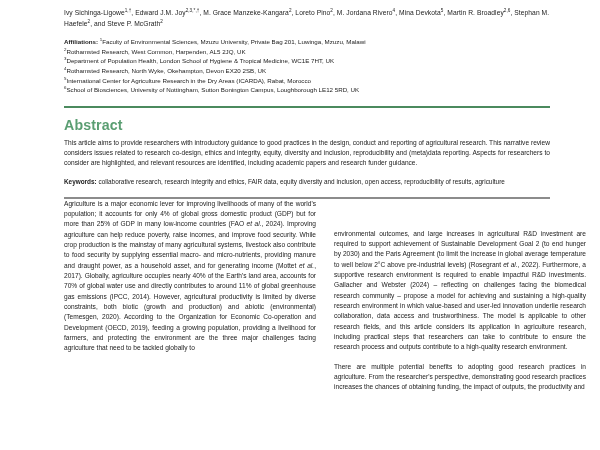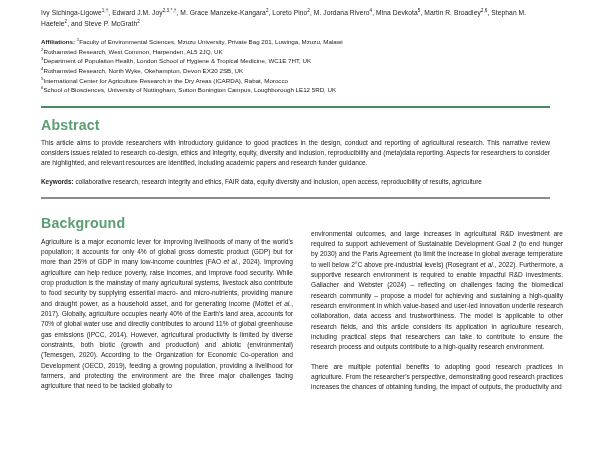--- a/index.html
+++ b/index.html
@@ -12,21 +12,21 @@
     background: #ffffff;
     font-family: "Liberation Sans", sans-serif;
     color: #231f20;
     overflow: hidden;
   }
   .page {
     position: relative;
     width: 588px;
     height: 450px;
     box-sizing: border-box;
-    padding: 8px 38px 0 41px;
+    padding: 8px 38px 0 64px;
   }
 
   
   .authors {
     font-size: 6.7px;
     line-height: 10.6px;
     color: #1b1b1b;
     margin: 0;
     text-align: left;
     letter-spacing: 0.01em;
@@ -154,21 +154,20 @@
   <h2 class="sec-heading">Abstract</h2>
   <p class="abstract-body">This article aims to provide researchers with introductory guidance to good practices in the design, conduct and reporting of agricultural research. This narrative review considers issues related to research co-design, ethics and integrity, equity, diversity and inclusion, reproducibility and (meta)data reporting. Aspects for researchers to consider are highlighted, and relevant resources are identified, including academic papers and research funder guidance.</p>
   <p class="keywords">
     <b id="kw-label">Keywords: </b><span id="kw-value">collaborative research, research integrity and ethics, FAIR data, equity diversity and inclusion, open access, reproducibility of results, agriculture</span>
   </p>
 
   <div class="rule-gray"></div>
 
   <div class="columns">
     <div class="col col-left clip">
-      <h2 class="sec-heading bg-heading">Background</h2>
       <div id="left-col-text">
           <p>Agriculture is a major economic lever for improving livelihoods of many of the world's population; it accounts for only 4% of global gross domestic product (GDP) but for more than 25% of GDP in many low-income countries (FAO <i>et al.</i>, 2024). Improving agriculture can help reduce poverty, raise incomes, and improve food security. While crop production is the mainstay of many agricultural systems, livestock also contribute to food security by supplying essential macro- and micro-nutrients, providing manure and draught power, as a household asset, and for generating income (Mottet <i>et al.</i>, 2017). Globally, agriculture occupies nearly 40% of the Earth's land area, accounts for 70% of global water use and directly contributes to around 11% of global greenhouse gas emissions (IPCC, 2014). However, agricultural productivity is limited by diverse constraints, both biotic (growth and production) and abiotic (environmental) (Temesgen, 2020). According to the Organization for Economic Co-operation and Development (OECD, 2019), feeding a growing population, providing a livelihood for farmers, and protecting the environment are the three major challenges facing agriculture that need to be tackled globally to</p>
         </div>
     </div>
     <div class="col col-right clip">
       <div id="right-col-text">
           <p>environmental outcomes, and large increases in agricultural R&amp;D investment are required to support achievement of Sustainable Development Goal 2 (to end hunger by 2030) and the Paris Agreement (to limit the increase in global average temperature to well below 2°C above pre-industrial levels) (Rosegrant <i>et al.</i>, 2022). Furthermore, a supportive research environment is required to enable impactful R&amp;D investments. Gallacher and Webster (2024) – reflecting on challenges facing the biomedical research community – propose a model for achieving and sustaining a high-quality research environment in which value-based and user-led innovation underlie research collaboration, data access and trustworthiness. The model is applicable to other research fields, and this article considers its application in agriculture research, including practical steps that researchers can take to contribute to ensure the research process and outputs contribute to a high-quality research environment.</p>
           <p>There are multiple potential benefits to adopting good research practices in agriculture. From the researcher's perspective, demonstrating good research practices increases the chances of obtaining funding, the impact of outputs, the productivity and</p>
         </div>
     </div>

